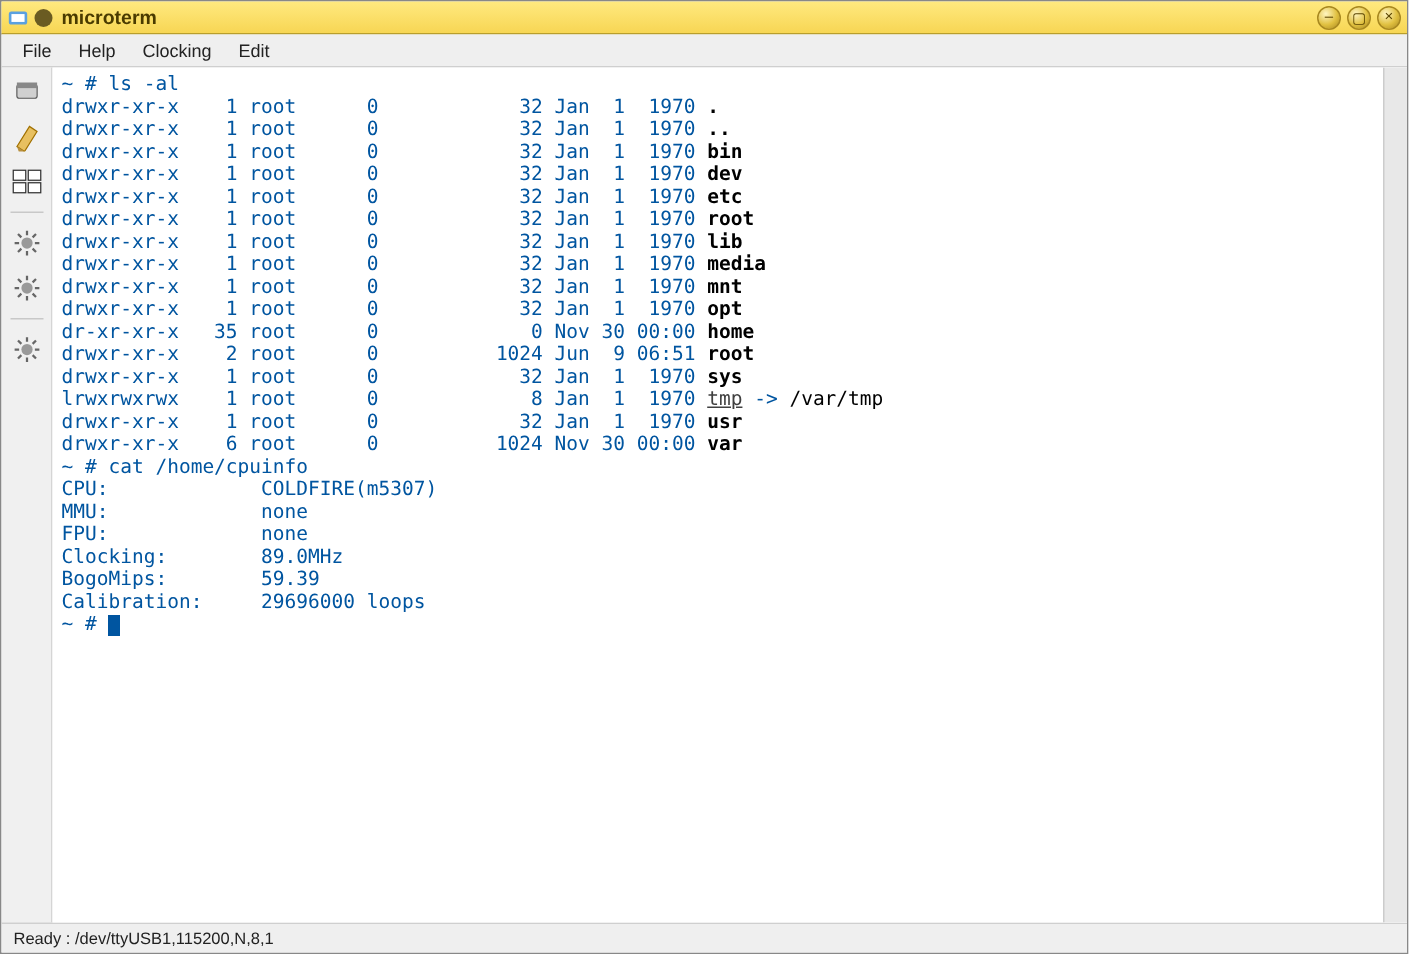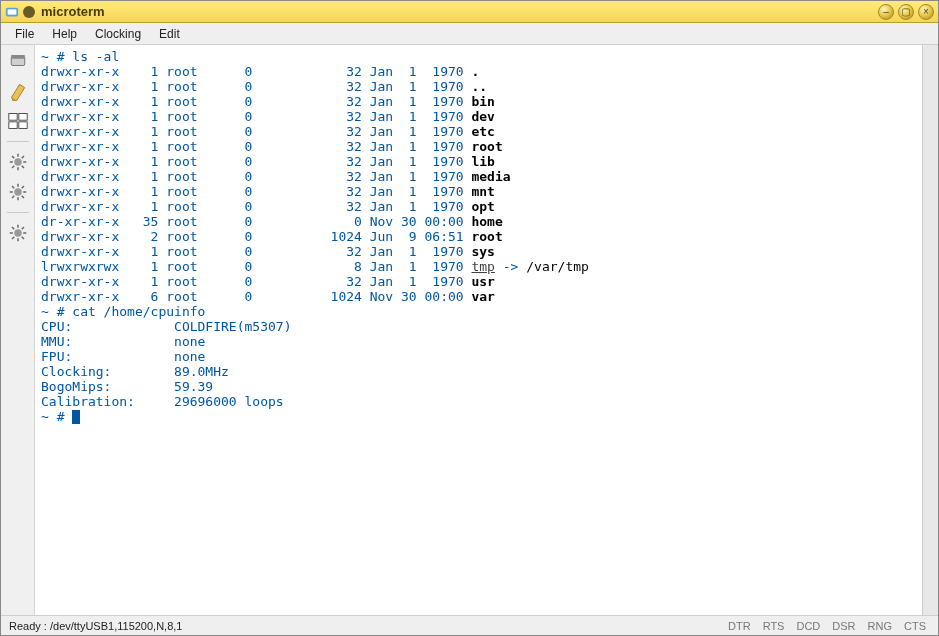--- a/index.html
+++ b/index.html
@@ -279,23 +279,15 @@
 Clocking:        89.0MHz
 BogoMips:        59.39
 Calibration:     29696000 loops
 <span class="prompt">~ # </span><span class="cursor-block"></span></div>
       <div class="scrollbar"></div>
     </div>
   </div>
 
   <div class="statusbar">
     <span class="status-left">Ready : /dev/ttyUSB1,115200,N,8,1</span>
-    <span class="status-right">
-      <span>DTR</span>
-      <span>RTS</span>
-      <span>DCD</span>
-      <span>DSR</span>
-      <span>RNG</span>
-      <span>CTS</span>
-    </span>
   </div>
 
 </div>
 
 </body></html>

